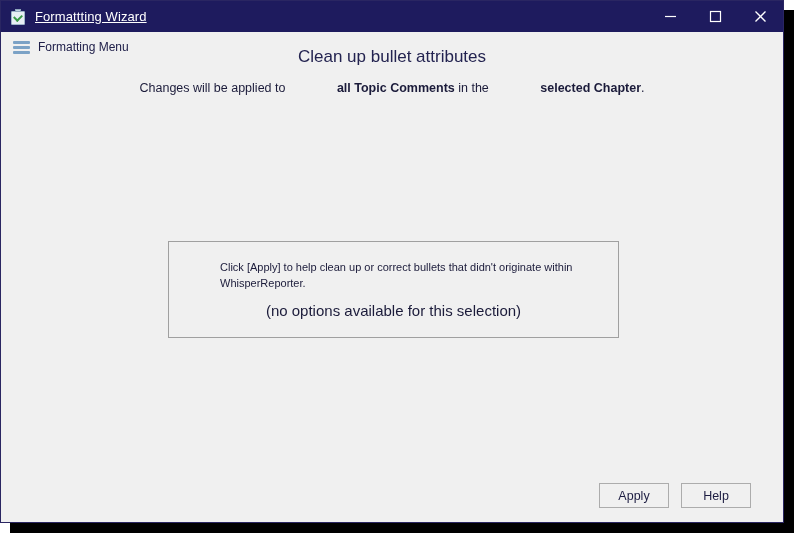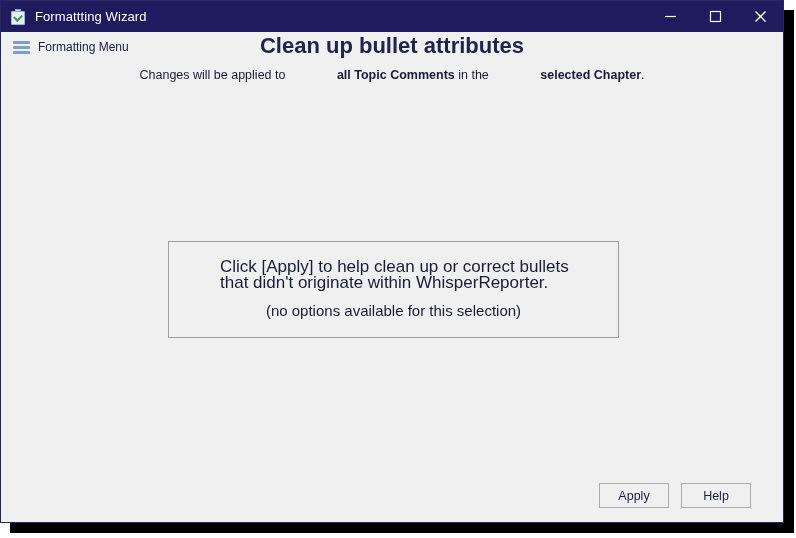--- a/index.html
+++ b/index.html
@@ -64,20 +64,21 @@
     border-left: 2px solid #3b9a48;
     border-bottom: 2px solid #3b9a48;
     transform: rotate(-45deg);
     box-sizing: border-box;
   }
   #window-title {
     color: #ffffff;
     font-size: 13px;
     letter-spacing: 0.1px;
     white-space: nowrap;
+    text-decoration: underline;
   }
   #window-controls {
     position: absolute;
     right: 0;
     top: 0;
     height: 31px;
     display: flex;
   }
   .win-btn {
     width: 45px;
@@ -125,25 +126,25 @@
 
   
   #header-area {
     position: absolute;
     left: 0;
     top: 33px;
     width: 100%;
     text-align: center;
   }
   #page-title {
-    font-size: 22px;
+    font-size: 17px;
     color: #232350;
     line-height: 24px;
-    margin: 0;
-    font-weight: bold;
+    margin: 11px;
+    font-weight: normal;
   }
   #page-subtitle {
     font-size: 12.5px;
     color: #1b1b3a;
     margin-top: 9px;
     line-height: 16px;
   }
   #page-subtitle b { font-weight: bold; margin-left: 48px; }
 
   
@@ -155,21 +156,21 @@
     height: 97px;
     box-sizing: border-box;
     border: 1px solid #a0a0a0;
     background: #f0f0f0;
   }
   #panel-description {
     position: absolute;
     left: 51px;
     top: 17px;
     width: 360px;
-    font-size: 17px;
+    font-size: 11px;
     color: #1b1b3a;
     line-height: 16px;
     text-align: left;
   }
   #panel-note {
     position: absolute;
     left: 0;
     top: 60px;
     width: 100%;
     text-align: center;

